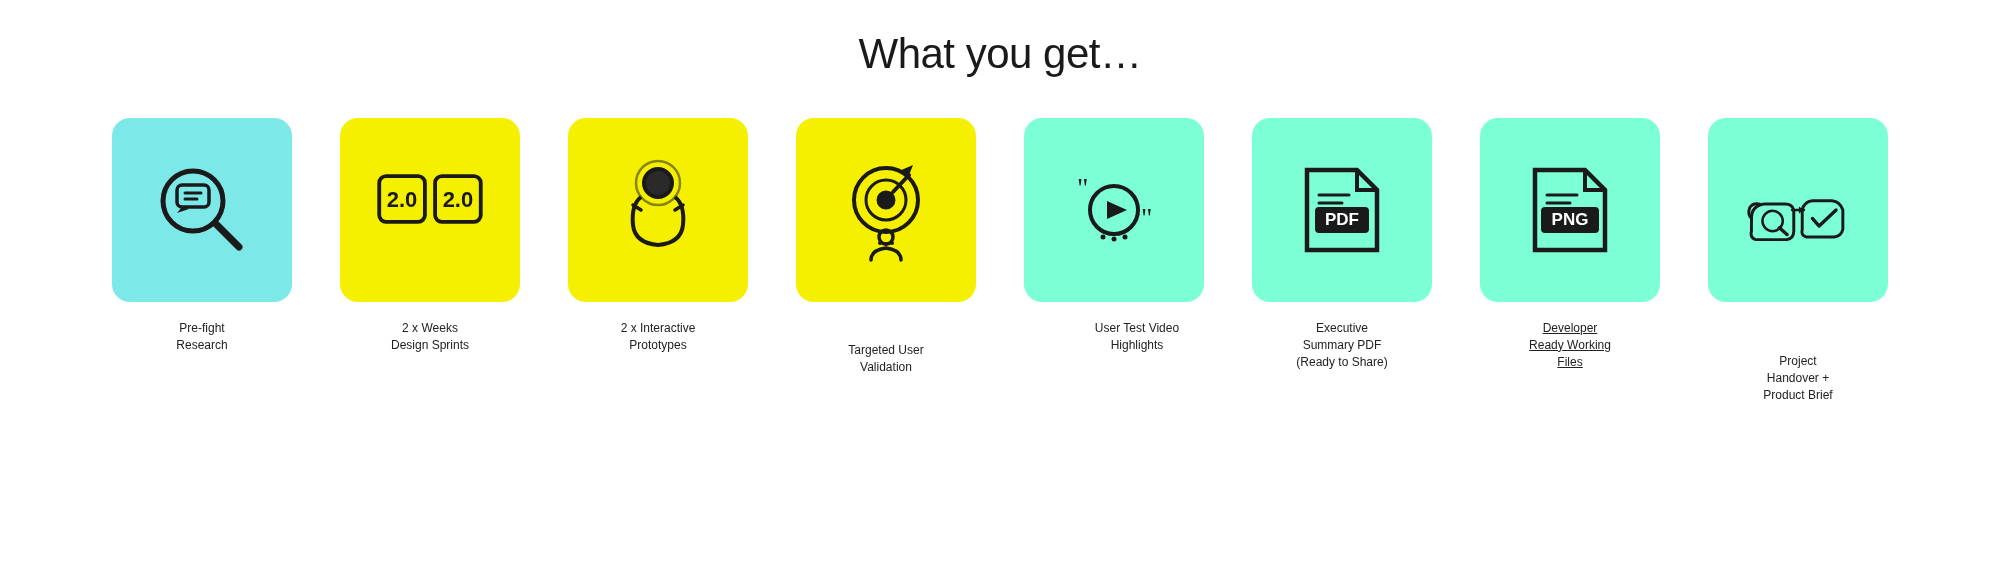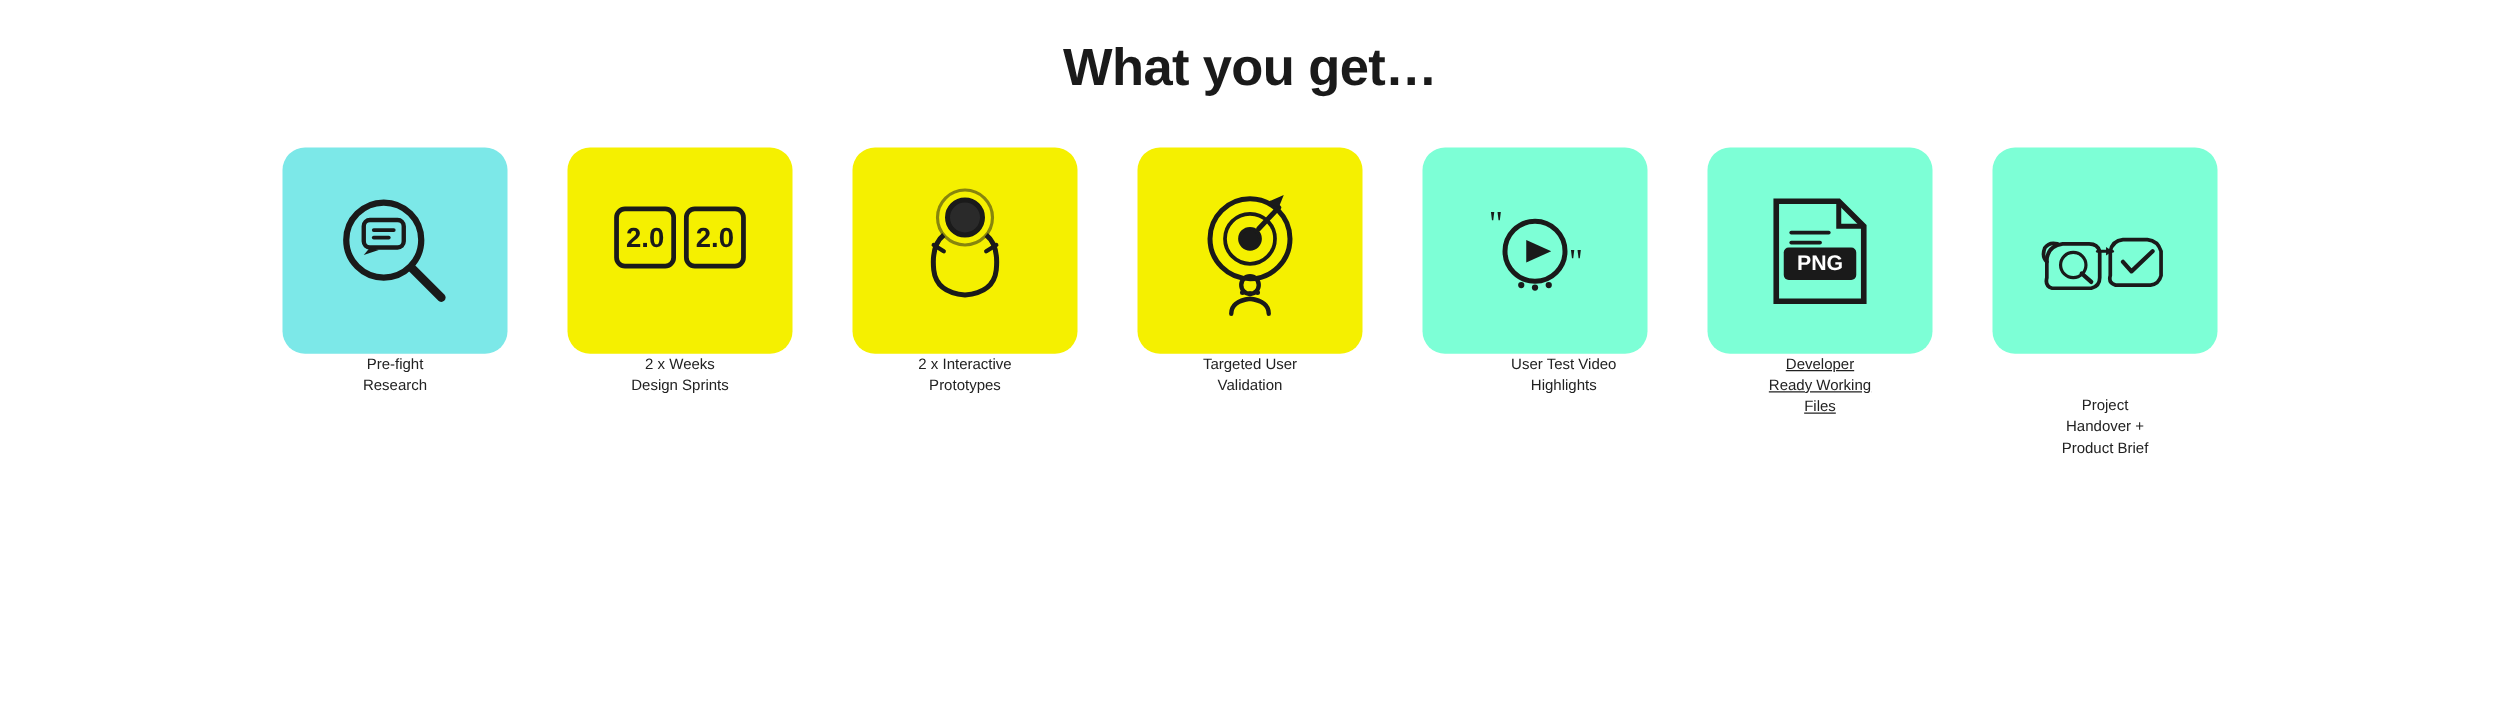--- a/index.html
+++ b/index.html
@@ -7,21 +7,21 @@
       background: #ffffff;
       font-family: -apple-system, BlinkMacSystemFont, 'Segoe UI', Arial, sans-serif;
       display: flex;
       flex-direction: column;
       align-items: center;
       min-height: 580px;
       padding: 30px 20px 20px;
     }
     .page-title {
       font-size: 42px;
-      font-weight: 700;
+      font-weight: 400;
       color: #1a1a1a;
       margin-bottom: 40px;
       letter-spacing: -0.5px;
     }
     .items-container {
       display: flex;
       flex-direction: row;
       align-items: flex-start;
       justify-content: center;
       gap: 18px;
@@ -30,25 +30,26 @@
     }
     .item {
       display: flex;
       flex-direction: column;
       align-items: center;
       width: 210px;
       flex-shrink: 0;
     }
     .icon-box {
       width: 180px;
-      height: 165px;
+      height: 184px;
       border-radius: 18px;
       display: flex;
       align-items: center;
       justify-content: center;
+      margin-bottom: 18px;
       overflow: hidden;
     }
     .icon-box svg {
       width: 110px;
       height: 110px;
     }
     .bg-cyan { background-color: #7ce8e8; }
     .bg-yellow { background-color: #f5f000; }
     .bg-mint { background-color: #7dffd6; }
 
@@ -130,21 +131,21 @@
         <polygon points="78,20 68,16 82,10" fill="#1a1a1a"></polygon>
 
         <circle cx="55" cy="82" r="7" stroke="#1a1a1a" stroke-width="3.5" fill="none"></circle>
         <path d="M40 105 Q40 95 55 93 Q70 95 70 105" stroke="#1a1a1a" stroke-width="3.5" fill="none" stroke-linecap="round"></path>
 
         <circle cx="49" cy="88" r="2" fill="#1a1a1a"></circle>
         <circle cx="55" cy="89" r="2" fill="#1a1a1a"></circle>
         <circle cx="61" cy="88" r="2" fill="#1a1a1a"></circle>
       </svg>
     </div>
-    <div class="item-label" style="white-space: pre-line;">Targeted User
+    <div class="item-label" style="white-space: pre-line; margin-top: 22px;">Targeted User
 Validation</div>
   </div>
 
   <div class="item">
     <div class="icon-box bg-mint">
       <svg viewBox="0 0 110 110" fill="none" xmlns="http://www.w3.org/2000/svg">
 
         <circle cx="55" cy="55" r="24" stroke="#1a1a1a" stroke-width="4" fill="none"></circle>
 
         <polygon points="48,46 48,64 68,55" fill="#1a1a1a"></polygon>
@@ -154,20 +155,39 @@
 
         <circle cx="44" cy="82" r="2.5" fill="#1a1a1a"></circle>
         <circle cx="55" cy="84" r="2.5" fill="#1a1a1a"></circle>
         <circle cx="66" cy="82" r="2.5" fill="#1a1a1a"></circle>
       </svg>
     </div>
     <div class="item-label" style="white-space: pre-line; margin-left: 46px;">User Test Video
 Highlights</div>
   </div>
 
+  <div class="item">
+    <div class="icon-box bg-mint">
+      <svg viewBox="0 0 110 110" fill="none" xmlns="http://www.w3.org/2000/svg">
+
+        <path d="M20 15 L70 15 L90 35 L90 95 L20 95 Z" stroke="#1a1a1a" stroke-width="4.5" fill="none"></path>
+
+        <path d="M70 15 L70 35 L90 35" stroke="#1a1a1a" stroke-width="4" fill="none"></path>
+
+        <rect x="28" y="52" width="54" height="26" rx="4" fill="#1a1a1a"></rect>
+        <text x="55" y="70" text-anchor="middle" font-size="17" font-weight="700" fill="white" font-family="Arial">PDF</text>
+
+        <line x1="32" y1="40" x2="62" y2="40" stroke="#1a1a1a" stroke-width="3" stroke-linecap="round"></line>
+        <line x1="32" y1="48" x2="55" y2="48" stroke="#1a1a1a" stroke-width="3" stroke-linecap="round"></line>
+      </svg>
+    </div>
+    <div class="item-label" style="white-space: pre-line;">Executive
+Summary PDF
+(Ready to Share)</div>
+  </div>
 
   <div class="item">
     <div class="icon-box bg-mint">
       <svg viewBox="0 0 110 110" fill="none" xmlns="http://www.w3.org/2000/svg">
 
         <path d="M20 15 L70 15 L90 35 L90 95 L20 95 Z" stroke="#1a1a1a" stroke-width="4.5" fill="none"></path>
 
         <path d="M70 15 L70 35 L90 35" stroke="#1a1a1a" stroke-width="4" fill="none"></path>
 
         <rect x="26" y="52" width="58" height="26" rx="4" fill="#1a1a1a"></rect>

